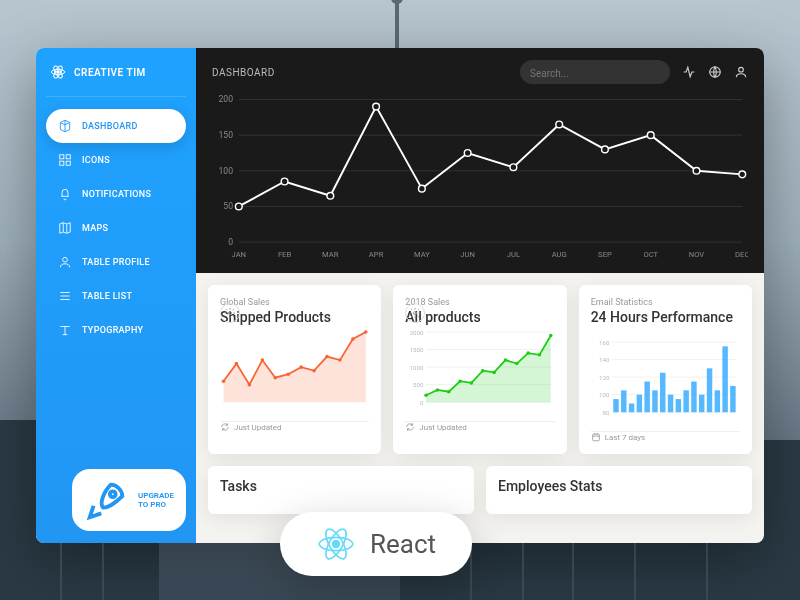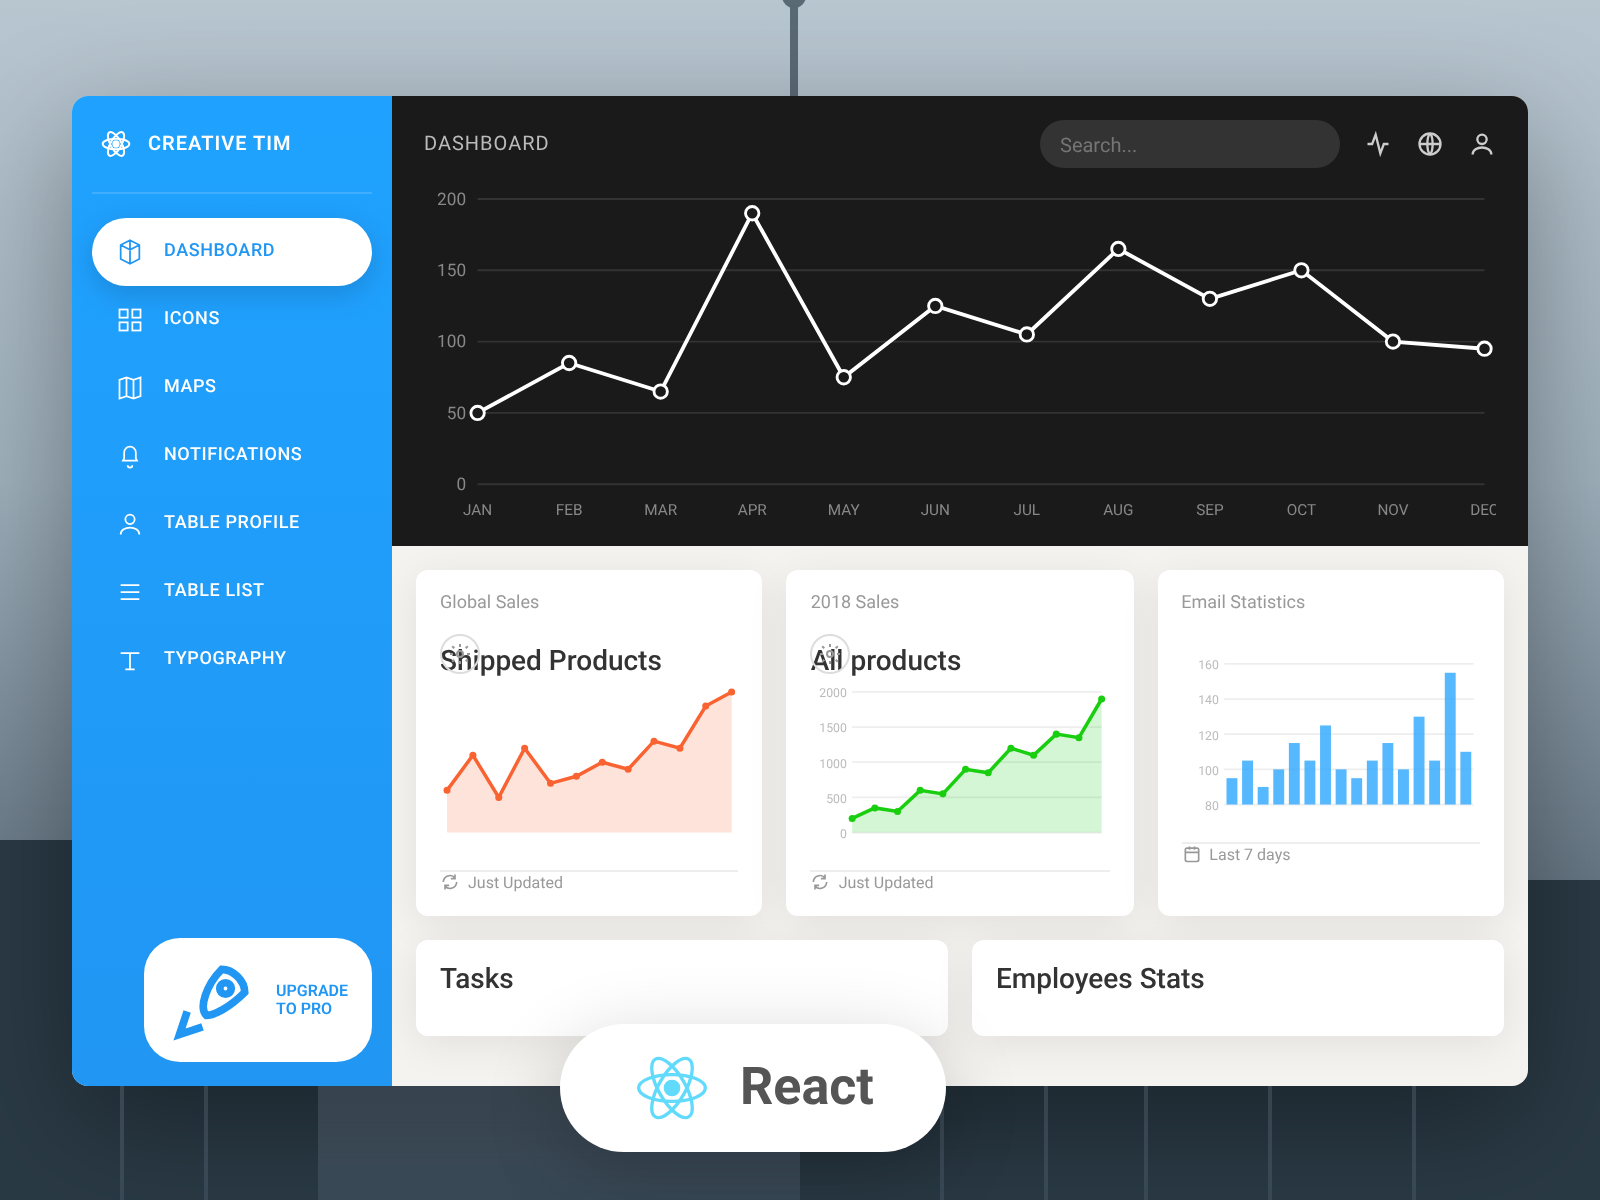--- a/index.html
+++ b/index.html
@@ -22,30 +22,30 @@
   .topbar{display:flex;align-items:center;gap:12px;margin-bottom:6px}
   .crumb{color:#bbb;font-size:10px;letter-spacing:.5px}
   .spacer{flex:1}
   .search{display:flex;align-items:flex-end;background:#333;border-radius:16px;padding:5px 10px;width:150px}
   .search input{background:transparent;border:none;color:#ddd;font-size:10px;outline:none;flex:1}
   .top-ic{width:14px;height:14px;color:#ccc;cursor:pointer}
   .big-chart{height:175px;position:relative}
   .big-chart svg{width:100%;height:100%}
   .cards{padding:12px;display:flex;gap:12px;flex-wrap:wrap}
   .card{background:#fff;border-radius:6px;padding:12px;flex:1;min-width:168px;box-shadow:0 4px 20px rgba(0,0,0,.08);display:flex;flex-direction:column}
-  .card-label{font-size:9px;color:#999;margin-bottom:16px}
+  .card-label{font-size:9px;color:#999;margin-bottom:2px}
   .card-title{font-size:14px;color:#333;font-weight:500;margin-bottom:8px}
   .card-gear{float:right;width:20px;height:20px;border:1px solid #ddd;border-radius:50%;display:flex;align-items:center;justify-content:center;margin-top:-30px;color:#999;cursor:pointer}
   .card-chart{height:90px;margin-bottom:8px}
   .card-chart svg{width:100%;height:100%}
   .card-foot{font-size:8px;color:#999;display:flex;align-items:center;gap:4px;border-top:1px solid #eee;padding-top:0}
   .row2{padding:0 12px;display:flex;gap:12px}
   .row2 .card{flex:1}
   .react-badge{position:absolute;bottom:24px;left:280px;background:#fff;border-radius:40px;padding:12px 36px;display:flex;align-items:center;gap:14px;z-index:5;box-shadow:0 10px 40px rgba(0,0,0,.2)}
-  .react-badge .lbl{font-size:26px;color:#555;font-weight:700}
+  .react-badge .lbl{font-size:26px;color:#555;font-weight:400}
   .atom-lg{width:40px;height:40px}
   .ytick{fill:#888;font-size:9px}
   .xtick{fill:#888;font-size:8px}
 </style>
 </head>
 <body>
 
 <div class="spire"></div>
 <div class="bg-city">
     <div class="b1"></div>
@@ -81,29 +81,29 @@
           <svg class="ic" viewBox="0 0 24 24" fill="none" stroke="currentColor" stroke-width="1.5">
             <rect x="3" y="3" width="7" height="7"></rect>
             <rect x="14" y="3" width="7" height="7"></rect>
             <rect x="3" y="14" width="7" height="7"></rect>
             <rect x="14" y="14" width="7" height="7"></rect>
           </svg>
           <span>ICONS</span>
         </div>
         <div class="nav-item">
           <svg class="ic" viewBox="0 0 24 24" fill="none" stroke="currentColor" stroke-width="1.5">
+            <path d="M18 16H6l1-2V9a5 5 0 0110 0v5zM10 20a2 2 0 004 0"></path>
+          </svg>
+          <span>NOTIFICATIONS</span>
+        </div>
+        <div class="nav-item">
+          <svg class="ic" viewBox="0 0 24 24" fill="none" stroke="currentColor" stroke-width="1.5">
             <path d="M3 5l6-2 6 2 6-2v16l-6 2-6-2-6 2z M9 3v16 M15 5v16"></path>
           </svg>
           <span>MAPS</span>
-        </div>
-        <div class="nav-item">
-          <svg class="ic" viewBox="0 0 24 24" fill="none" stroke="currentColor" stroke-width="1.5">
-            <path d="M18 16H6l1-2V9a5 5 0 0110 0v5zM10 20a2 2 0 004 0"></path>
-          </svg>
-          <span>NOTIFICATIONS</span>
         </div>
         <div class="nav-item">
           <svg class="ic" viewBox="0 0 24 24" fill="none" stroke="currentColor" stroke-width="1.5">
             <circle cx="12" cy="8" r="4"></circle>
             <path d="M4 21c0-4 4-6 8-6s8 2 8 6"></path>
           </svg>
           <span>TABLE PROFILE</span>
         </div>
         <div class="nav-item">
           <svg class="ic" viewBox="0 0 24 24" fill="none" stroke="currentColor" stroke-width="1.5">
@@ -262,20 +262,21 @@
             </svg></div>
     <div class="card-foot">
             <svg width="10" height="10" viewBox="0 0 24 24" fill="none" stroke="currentColor" stroke-width="2">
               <path d="M4 12a8 8 0 0114-5M20 12a8 8 0 01-14 5M18 3v5h-5M6 21v-5h5"></path>
             </svg>
             <span>Just Updated</span>
           </div>
         </div>
         <div class="card">
     <div class="card-label">Email Statistics</div>
+    <div class="card-title">24 Hours Performance</div>
 
     <div class="card-chart"><svg viewBox="0 0 170 90">
               <line x1="24" y1="84" x2="166" y2="84" stroke="#eee"></line>
               <text x="21" y="87" text-anchor="end" font-size="7" fill="#bbb">80</text>
               <line x1="24" y1="64" x2="166" y2="64" stroke="#eee"></line>
               <text x="21" y="67" text-anchor="end" font-size="7" fill="#bbb">100</text>
               <line x1="24" y1="44" x2="166" y2="44" stroke="#eee"></line>
               <text x="21" y="47" text-anchor="end" font-size="7" fill="#bbb">120</text>
               <line x1="24" y1="24" x2="166" y2="24" stroke="#eee"></line>
               <text x="21" y="27" text-anchor="end" font-size="7" fill="#bbb">140</text>

